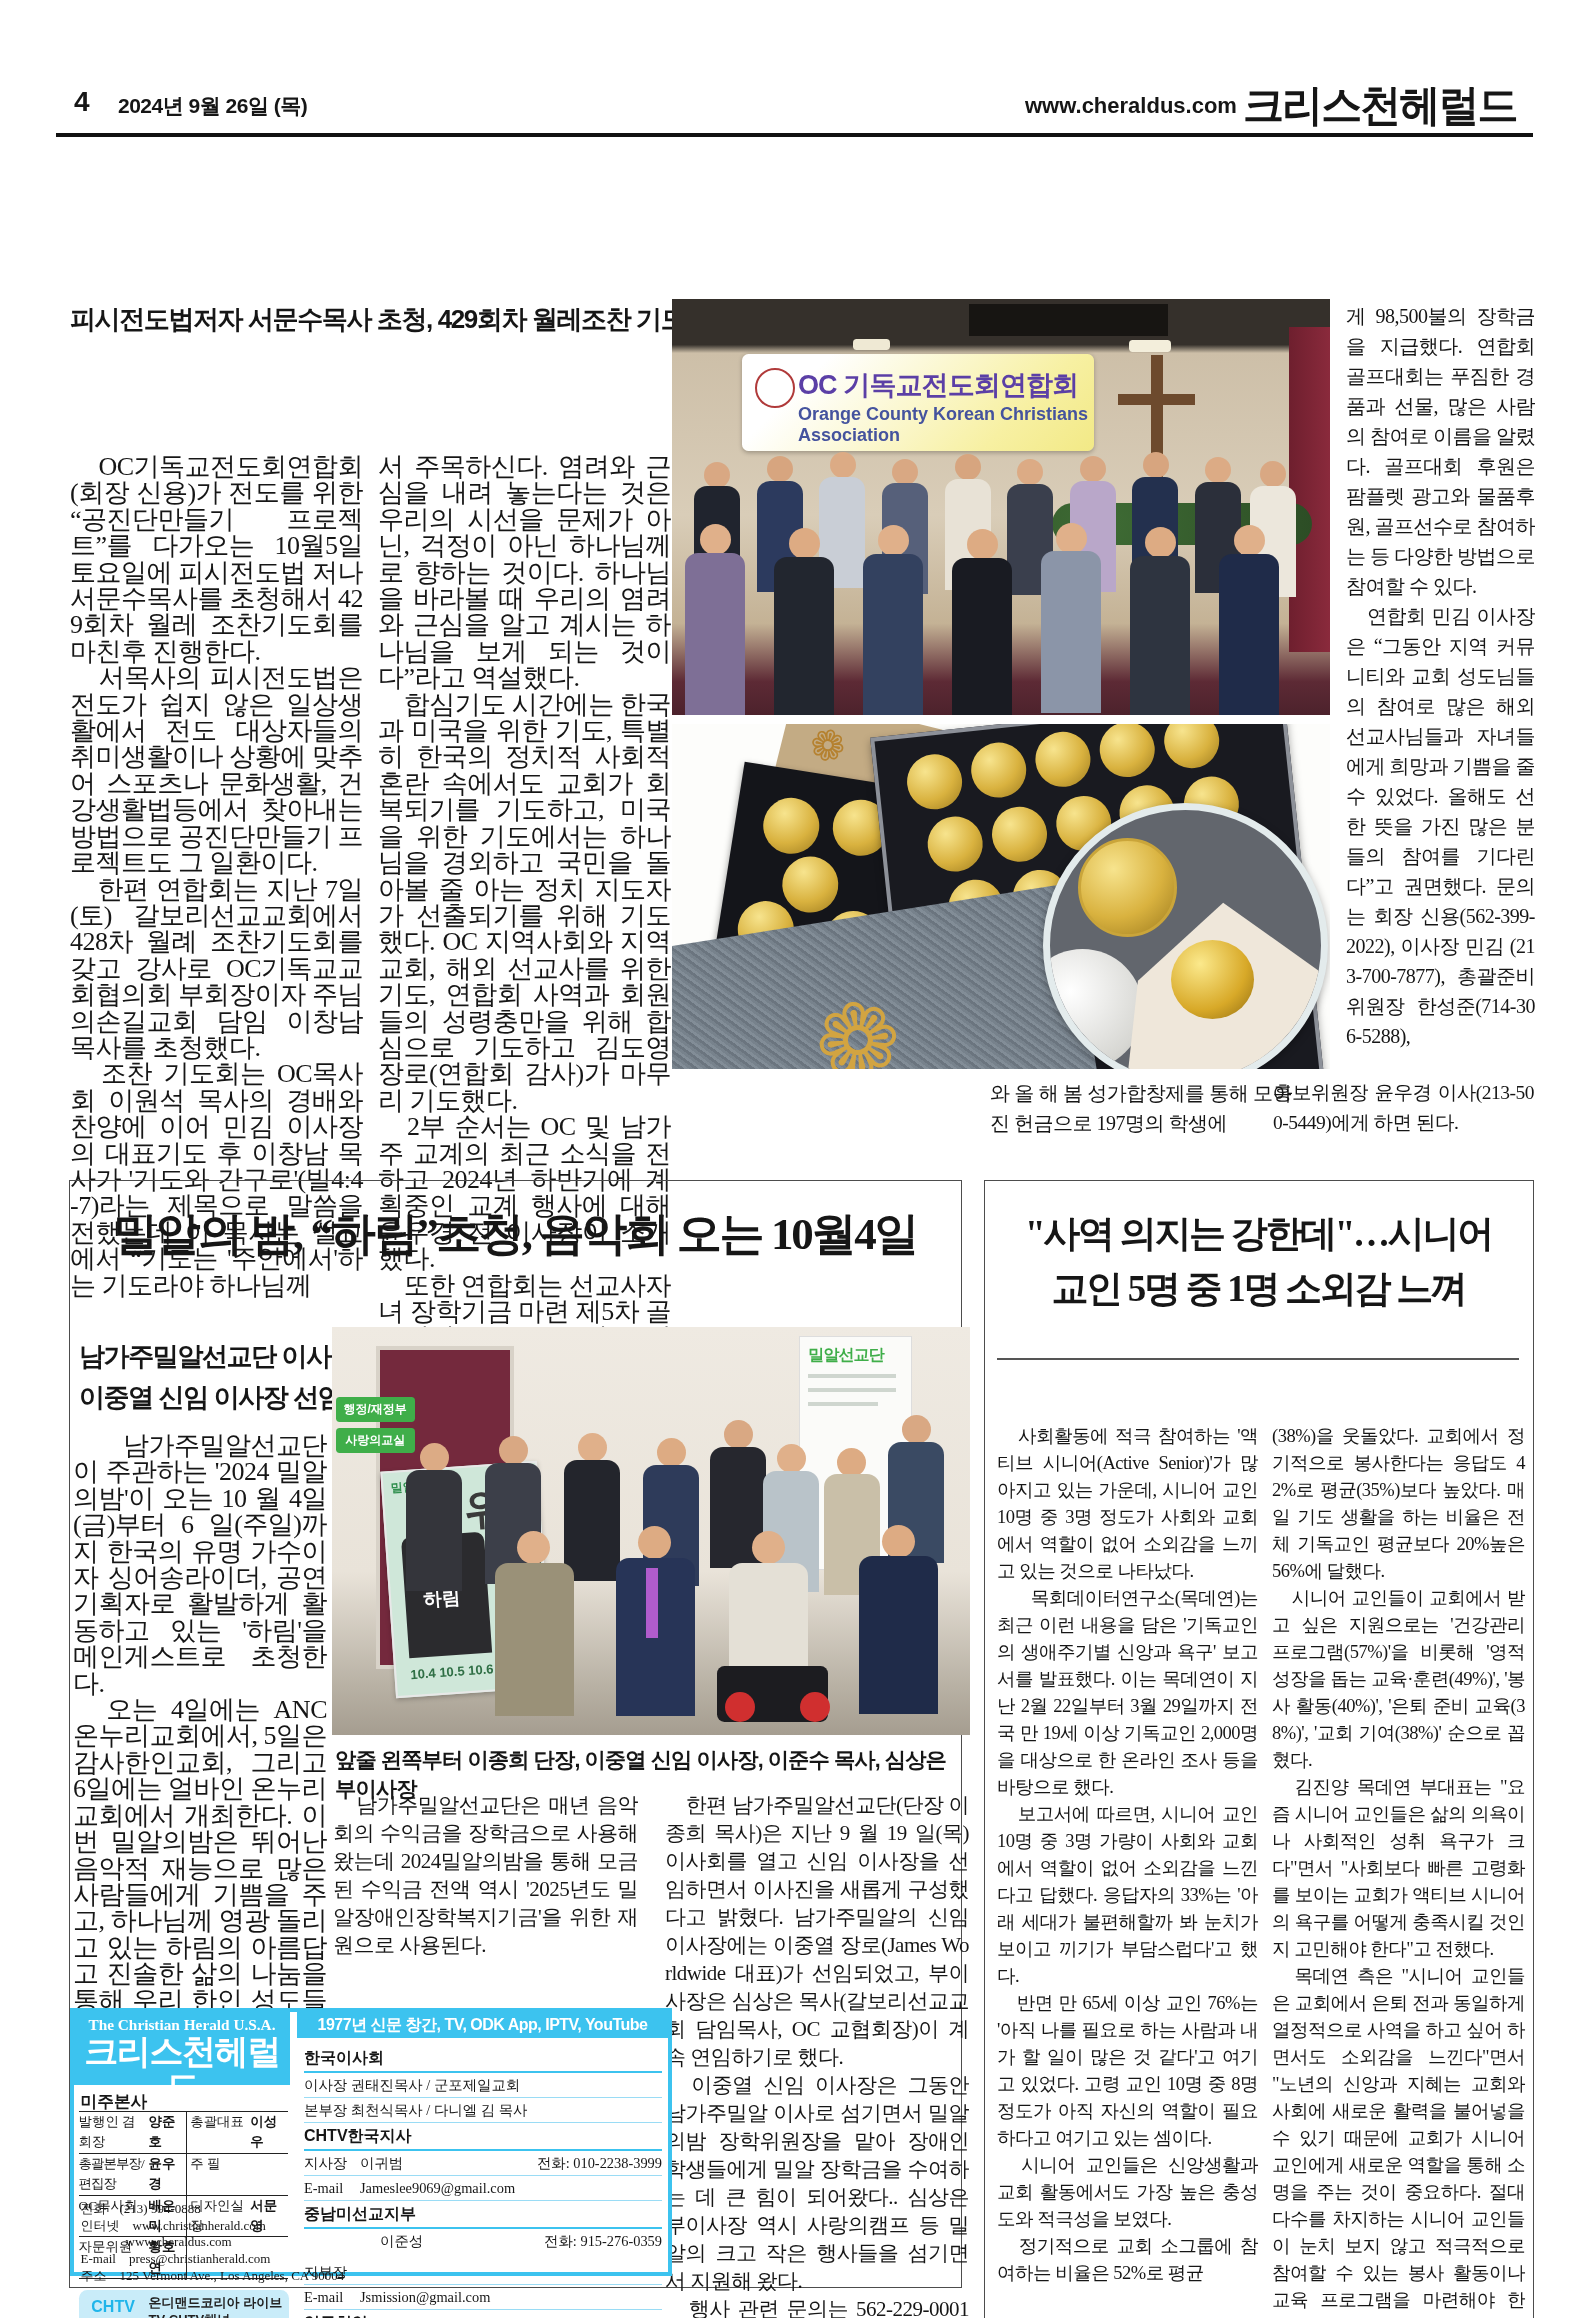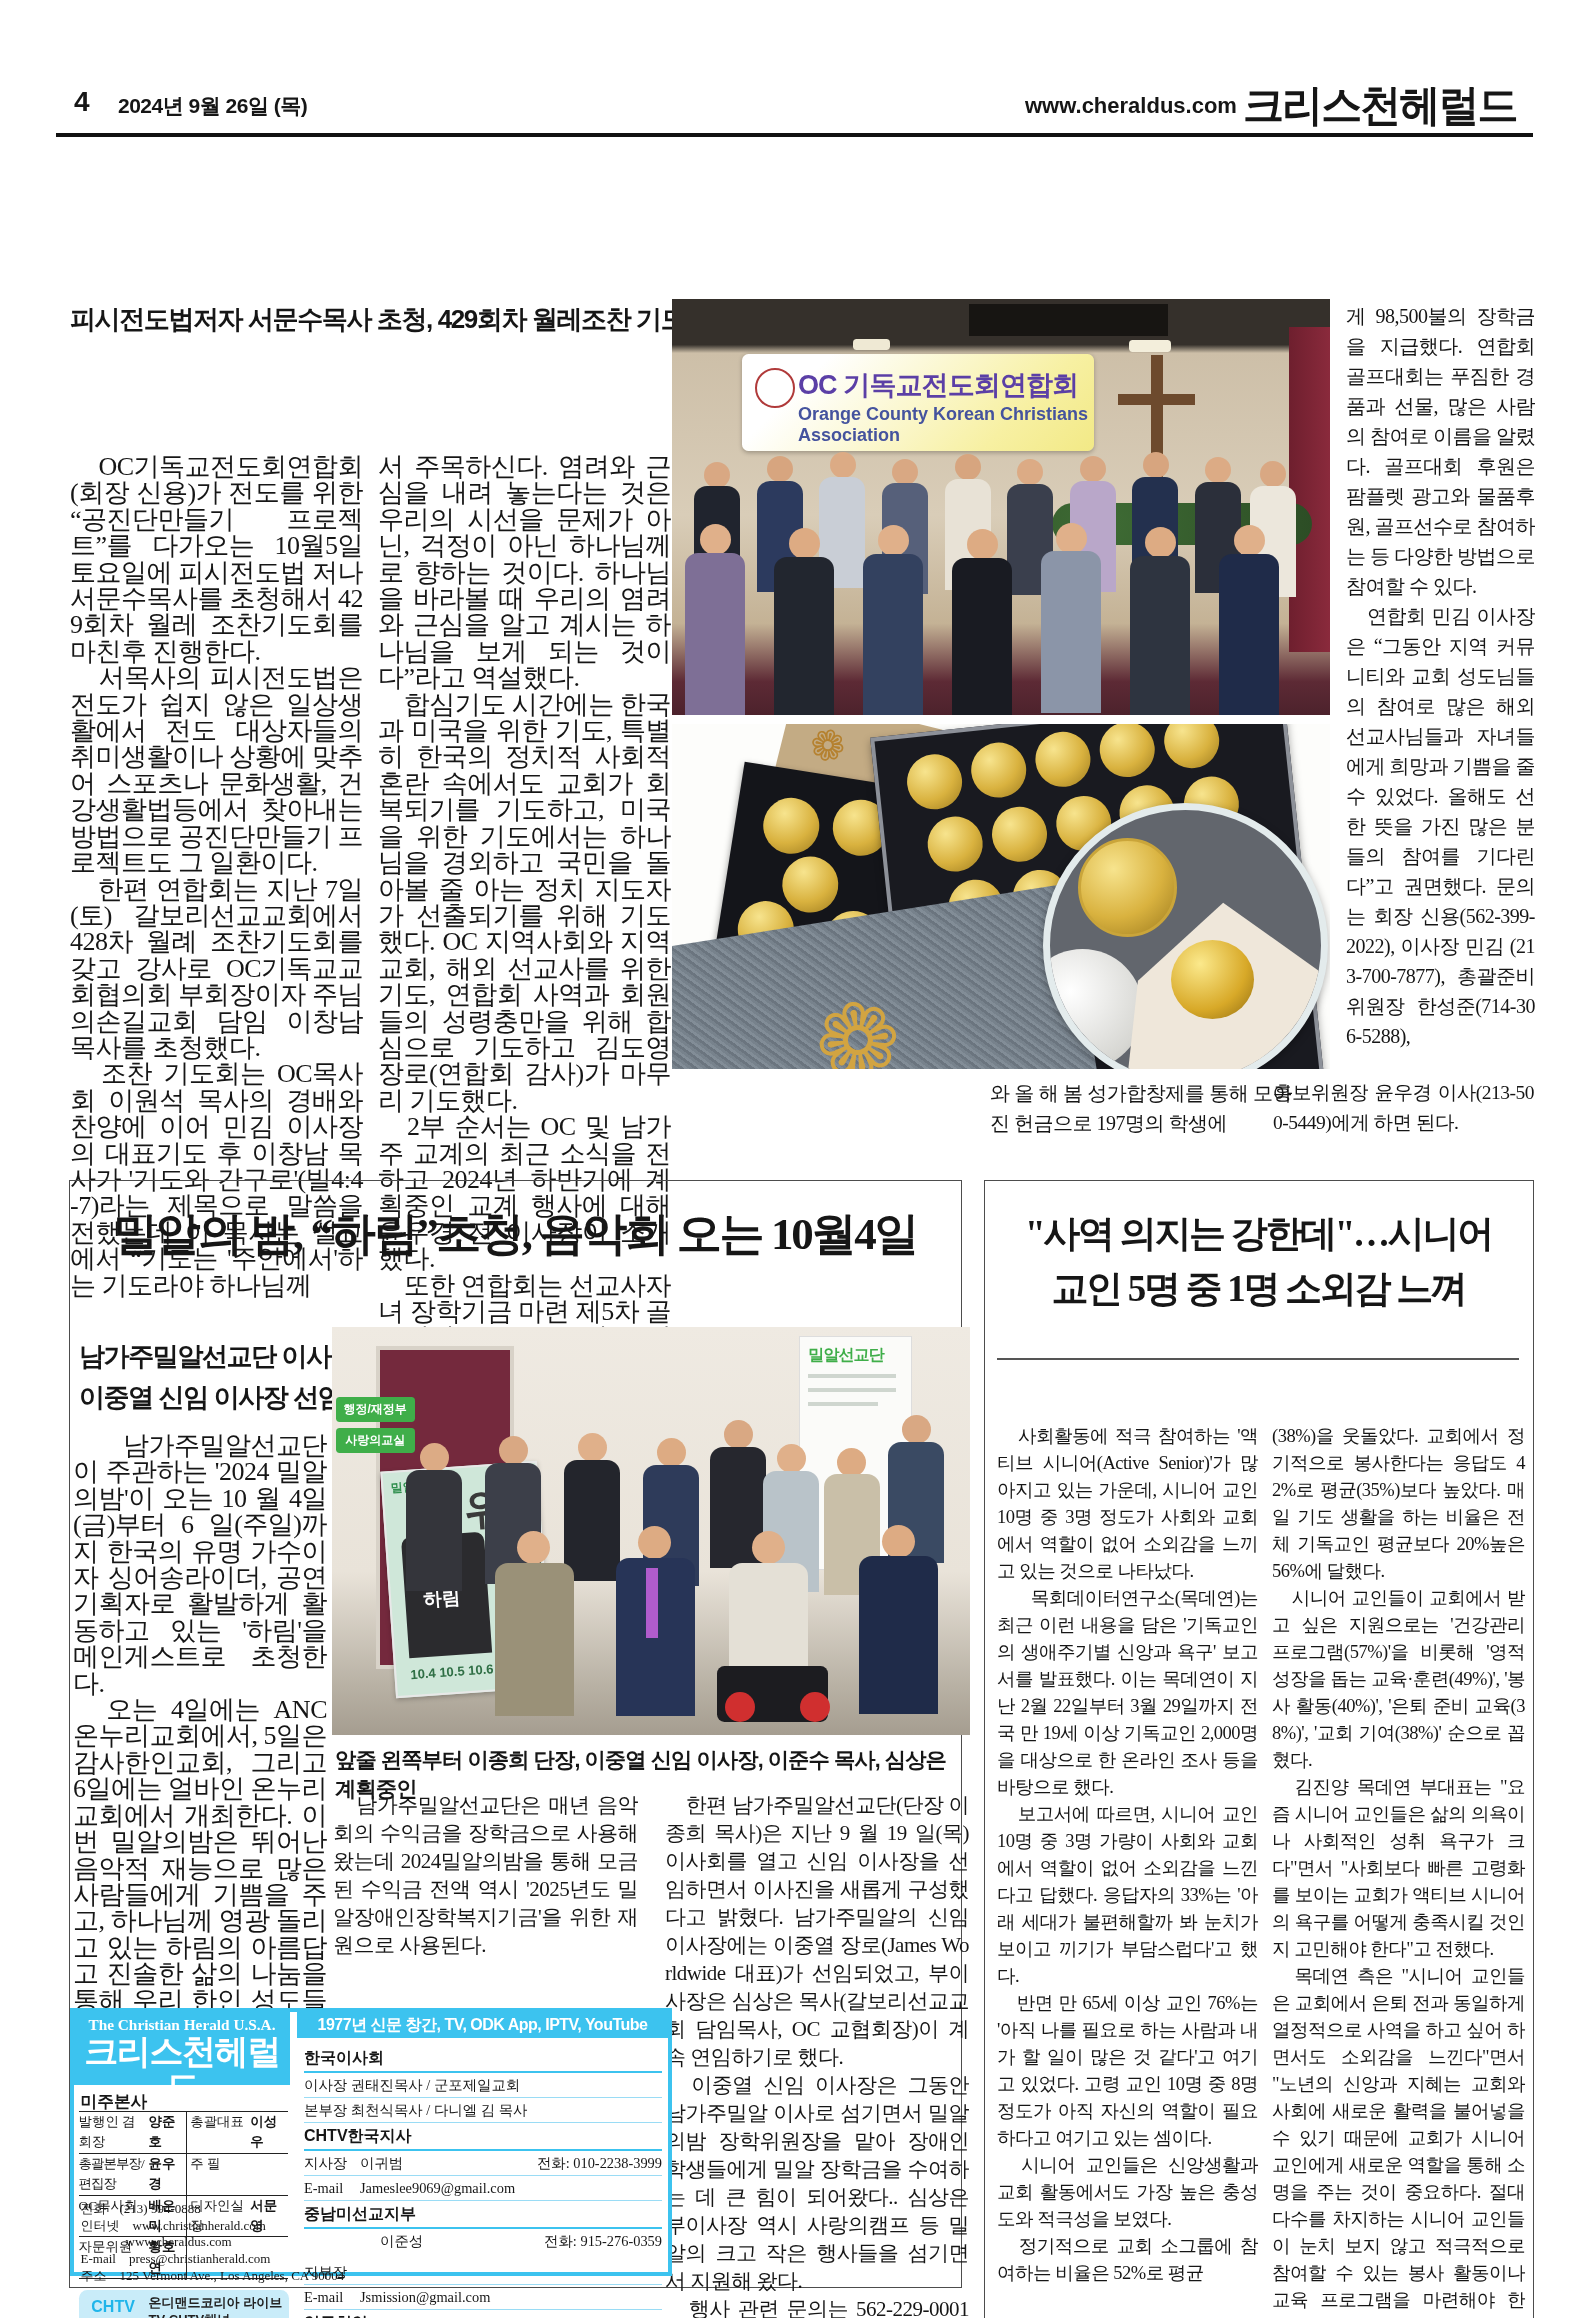--- a/index.html
+++ b/index.html
@@ -218,21 +218,21 @@
     <div class="abs" style="left:314px;top:241px;width:12px;height:70px;background:#b05ccc;"></div>
     <div class="head" style="left:420px;top:204px;width:33px;height:33px;background:#e0b08a;"></div>
     <div class="torso" style="left:397px;top:236px;width:79px;height:116px;background:#e4e0d6;"></div>
     <div class="abs" style="left:385px;top:339px;width:111px;height:56px;background:#1c1c20;border-radius:7.4px;"></div>
     <div class="abs" style="left:393px;top:365px;width:30px;height:30px;border-radius:50%;background:#d02f2f;"></div>
     <div class="abs" style="left:468px;top:365px;width:30px;height:30px;border-radius:50%;background:#d02f2f;"></div>
     <div class="head" style="left:550px;top:198px;width:33px;height:33px;background:#ddab83;"></div>
     <div class="torso" style="left:527px;top:229px;width:79px;height:158px;background:#1f2b49;"></div>
   </div>
 
-  <div class="abs sans" style="left:335px;top:1745px;width:635px;font-size:21.3px;font-weight:bold;letter-spacing:-0.9px;">앞줄 왼쪽부터 이종희 단장, 이중열 신임 이사장, 이준수 목사, 심상은 계획중인</div>
+  <div class="abs sans" style="left:335px;top:1745px;width:635px;font-size:21.3px;font-weight:bold;letter-spacing:-0.9px;">앞줄 왼쪽부터 이종희 단장, 이중열 신임 이사장, 이준수 목사, 심상은 부이사장</div>
 
   <div class="abs body-col" style="left:333px;top:1791px;width:305px;font-size:21px;line-height:28px;">　남가주밀알선교단은 매년 음악회의 수익금을 장학금으로 사용해 왔는데 2024밀알의밤을 통해 모금 된 수익금 전액 역시 '2025년도 밀알장애인장학복지기금'을 위한 재원으로 사용된다.</div>
   <div class="abs body-col" style="left:665px;top:1791px;width:304px;font-size:21px;line-height:28px;">　한편 남가주밀알선교단(단장 이종희 목사)은 지난 9 월 19 일(목) 이사회를 열고 신임 이사장을 선임하면서 이사진을 새롭게 구성했다고 밝혔다. 남가주밀알의 신임 이사장에는 이중열 장로(James Worldwide 대표)가 선임되었고, 부이사장은 심상은 목사(갈보리선교교회 담임목사, OC 교협회장)이 계속 연임하기로 했다.
 　이중열 신임 이사장은 그동안 남가주밀알 이사로 섬기면서 밀알의밤 장학위원장을 맡아 장애인 학생들에게 밀알 장학금을 수여하는 데 큰 힘이 되어왔다.. 심상은 부이사장 역시 사랑의캠프 등 밀알의 크고 작은 행사들을 섬기면서 지원해 왔다.
 　행사 관련 문의는 562-229-0001로 하면 된다.</div>
 
   <div class="abs" style="left:70px;top:2008px;width:594px;height:260px;border:4.6px solid var(--cyan);background:#fff;">
 
     <div class="abs" style="left:0;top:0;width:216px;height:73px;background:var(--cyan);color:#fff;text-align:center;">
       <div style="font-size:15.3px;font-weight:bold;margin-top:3.7px;font-family:'Liberation Serif','DejaVu Serif',serif;">The Christian Herald U.S.A.</div>

